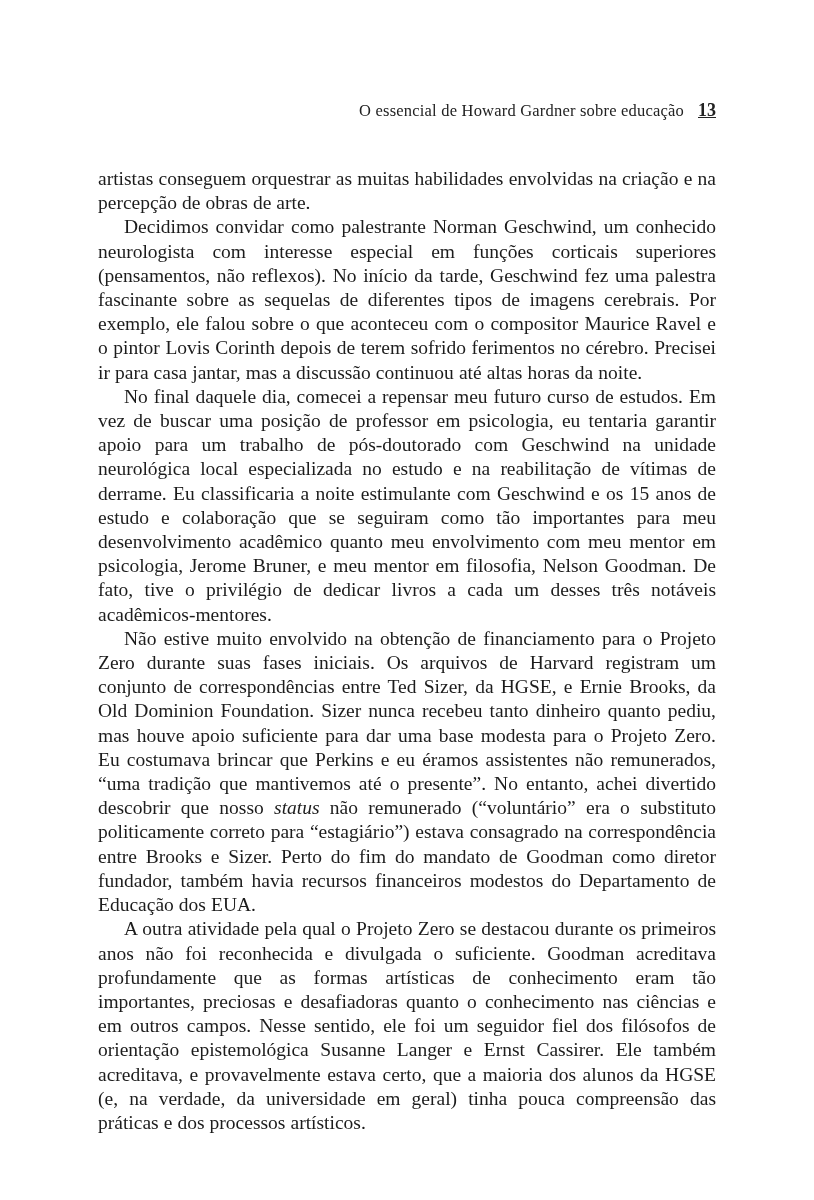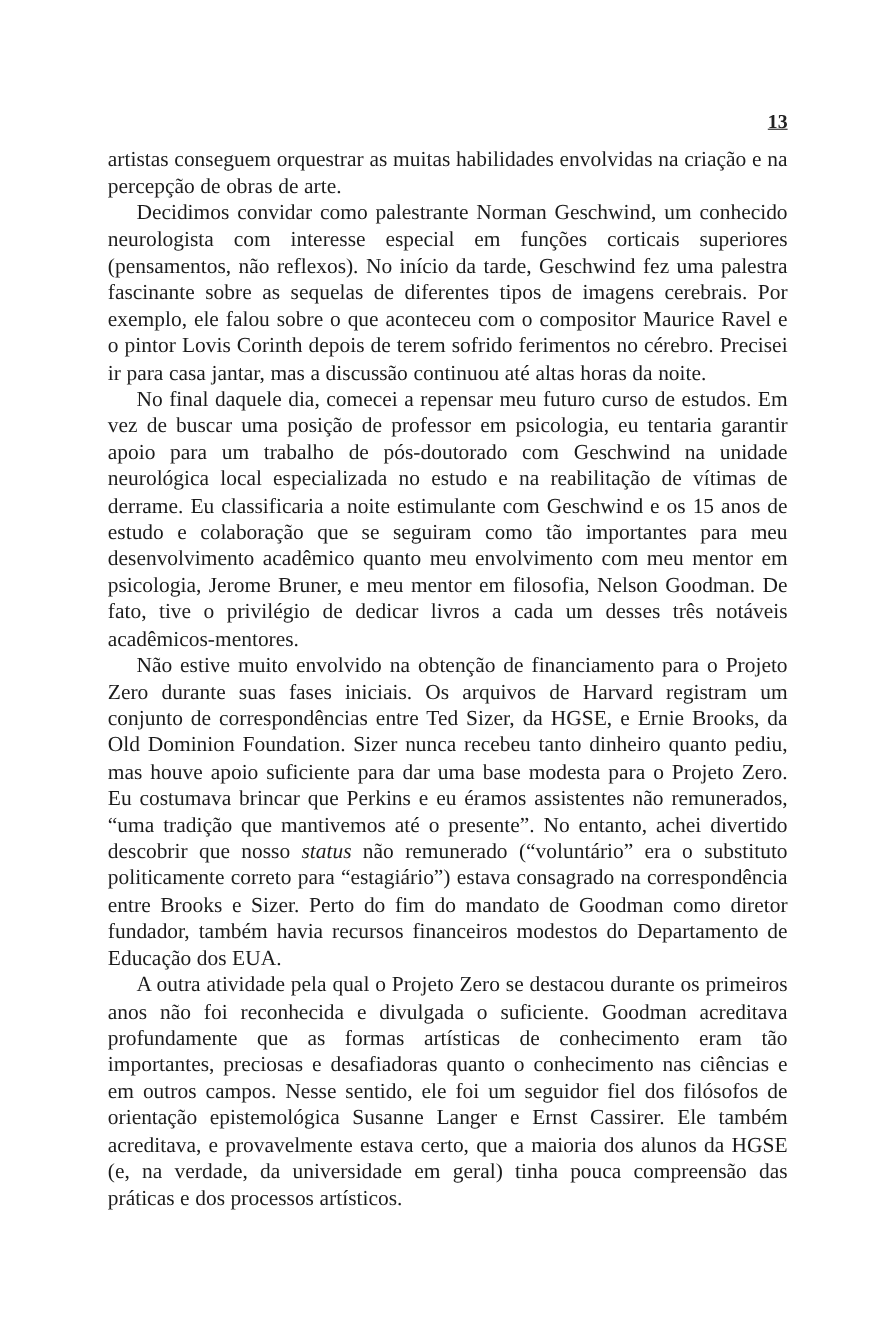--- a/index.html
+++ b/index.html
@@ -33,21 +33,21 @@
   .running-title {
     letter-spacing: 0.2px;
   }
   .page-number {
     font-weight: bold;
     font-size: 18px;
     margin-left: 14px;
     text-decoration: underline;
   }
   .body-text {
-    margin-top: 14px;
+    margin-top: 46px;
     font-size: 19.5px;
     line-height: 24.2px;
     text-align: justify;
     text-justify: inter-word;
     hyphens: auto;
     -webkit-hyphens: auto;
     word-spacing: 0.2px;
   }
   .body-text p {
     margin: 0;
@@ -59,20 +59,21 @@
   .body-text em {
   }
 </style>
 </head>
 <body>
 
 <div class="page">
   <div class="text-block">
 
     <div class="running-header">
+      <span class="running-title">O essencial de Howard Gardner sobre educação</span>
       <span class="page-number">13</span>
     </div>
 
     <div class="body-text">
       <p>artistas conseguem orquestrar as muitas habilidades envolvidas na criação e na percepção de obras de arte.</p>
       <p class="indent">Decidimos convidar como palestrante Norman Geschwind, um conhecido neurologista com interesse especial em funções corticais superiores (pensamentos, não reflexos). No início da tarde, Geschwind fez uma palestra fascinante sobre as sequelas de diferentes tipos de imagens cerebrais. Por exemplo, ele falou sobre o que aconteceu com o compositor Maurice Ravel e o pintor Lovis Corinth depois de terem sofrido ferimentos no cérebro. Precisei ir para casa jantar, mas a discussão continuou até altas horas da noite.</p>
       <p class="indent">No final daquele dia, comecei a repensar meu futuro curso de estudos. Em vez de buscar uma posição de professor em psicologia, eu tentaria garantir apoio para um trabalho de pós-doutorado com Geschwind na unidade neurológica local especializada no estudo e na reabilitação de vítimas de derrame. Eu classificaria a noite estimulante com Geschwind e os 15 anos de estudo e colaboração que se seguiram como tão importantes para meu desenvolvimento acadêmico quanto meu envolvimento com meu mentor em psicologia, Jerome Bruner, e meu mentor em filosofia, Nelson Goodman. De fato, tive o privilégio de dedicar livros a cada um desses três notáveis acadêmicos-mentores.</p>
       <p class="indent"><span>Não estive muito envolvido na obtenção de financiamento para o Projeto Zero durante suas fases iniciais. Os arquivos de Harvard registram um conjunto de correspondências entre Ted Sizer, da HGSE, e Ernie Brooks, da Old Dominion Foundation. Sizer nunca recebeu tanto dinheiro quanto pediu, mas houve apoio suficiente para dar uma base modesta para o Projeto Zero. Eu costumava brincar que Perkins e eu éramos assistentes não remunerados, “uma tradição que mantivemos até o presente”. No entanto, achei divertido descobrir que nosso </span><em>status</em><span> não remunerado (“voluntário” era o substituto politicamente correto para “estagiário”) estava consagrado na correspondência entre Brooks e Sizer. Perto do fim do mandato de Goodman como diretor fundador, também havia recursos financeiros modestos do Departamento de Educação dos EUA.</span></p>
       <p class="indent">A outra atividade pela qual o Projeto Zero se destacou durante os primeiros anos não foi reconhecida e divulgada o suficiente. Goodman acreditava profundamente que as formas artísticas de conhecimento eram tão importantes, preciosas e desafiadoras quanto o conhecimento nas ciências e em outros campos. Nesse sentido, ele foi um seguidor fiel dos filósofos de orientação epistemológica Susanne Langer e Ernst Cassirer. Ele também acreditava, e provavelmente estava certo, que a maioria dos alunos da HGSE (e, na verdade, da universidade em geral) tinha pouca compreensão das práticas e dos processos artísticos.</p>
     </div>

